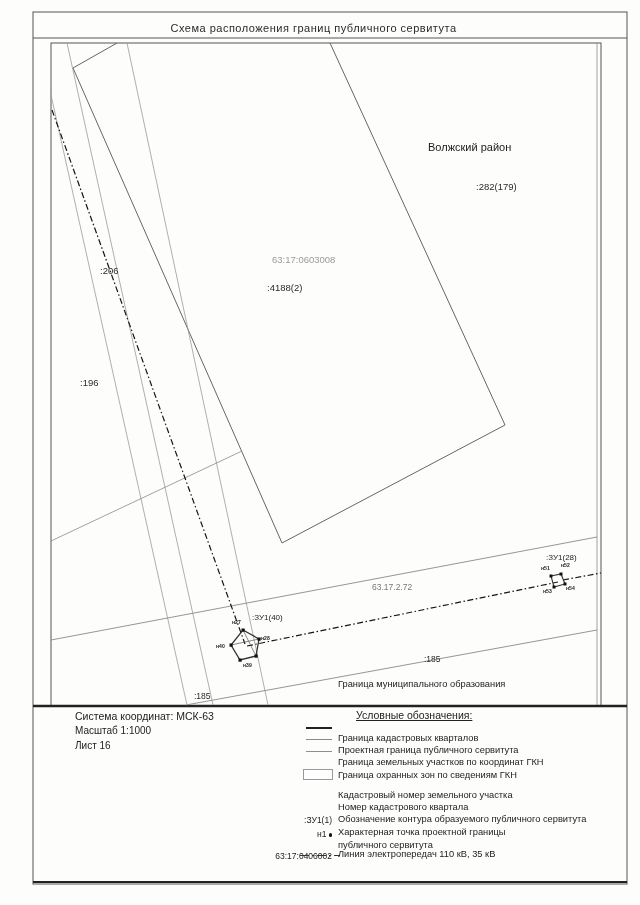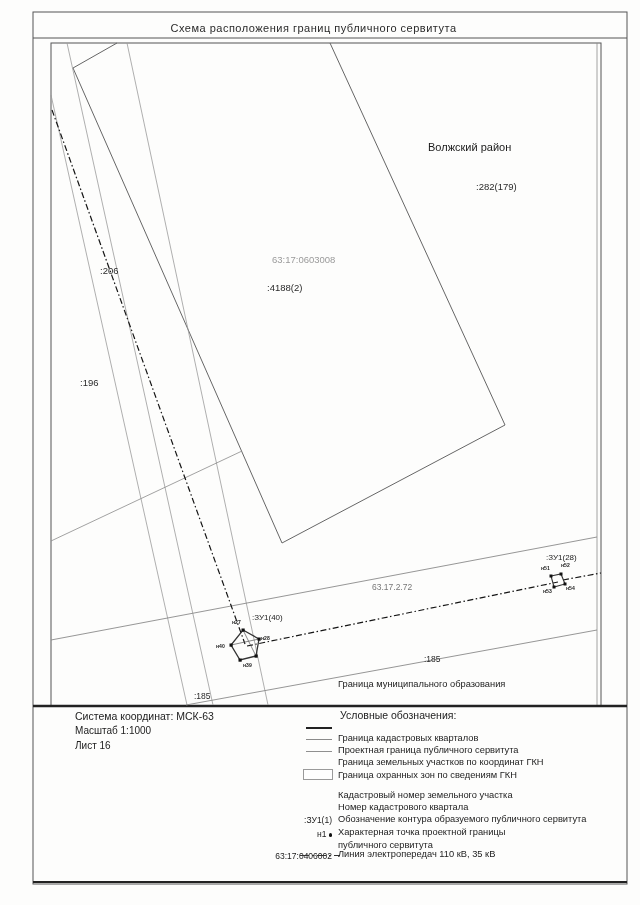--- a/index.html
+++ b/index.html
@@ -100,21 +100,21 @@
   <div class="abs t-pt" style="left:541px;top:566px;">н51</div>
   <div class="abs t-pt" style="left:561px;top:563px;">н52</div>
   <div class="abs t-pt" style="left:543px;top:589px;">н53</div>
   <div class="abs t-pt" style="left:566px;top:586px;">н54</div>
 
   <div class="abs info-line" style="left:75px;top:710px;">Система координат: МСК-63</div>
   <div class="abs info-line" style="left:75px;top:725px;font-size:10px;">Масштаб 1:1000</div>
   <div class="abs info-line" style="left:75px;top:740px;font-size:10px;">Лист 16</div>
 
   <div>
-    <div class="abs leg-header" style="left:340px;top:709px;">Условные обозначения:</div>
+    <div class="abs leg-header" style="left:356px;top:709px;text-decoration:underline;">Условные обозначения:</div>
 
     <div class="swatch sw-thick" style="top:727px;"></div>
     <div class="leg-label" style="top:679px;">Граница муниципального образования</div>
 
     <div class="swatch sw-med" style="top:739px;"></div>
     <div class="leg-label" style="top:733px;">Граница кадастровых кварталов</div>
 
     <div class="swatch sw-thin" style="top:751px;"></div>
     <div class="leg-label" style="top:745px;">Проектная граница публичного сервитута</div>
 

